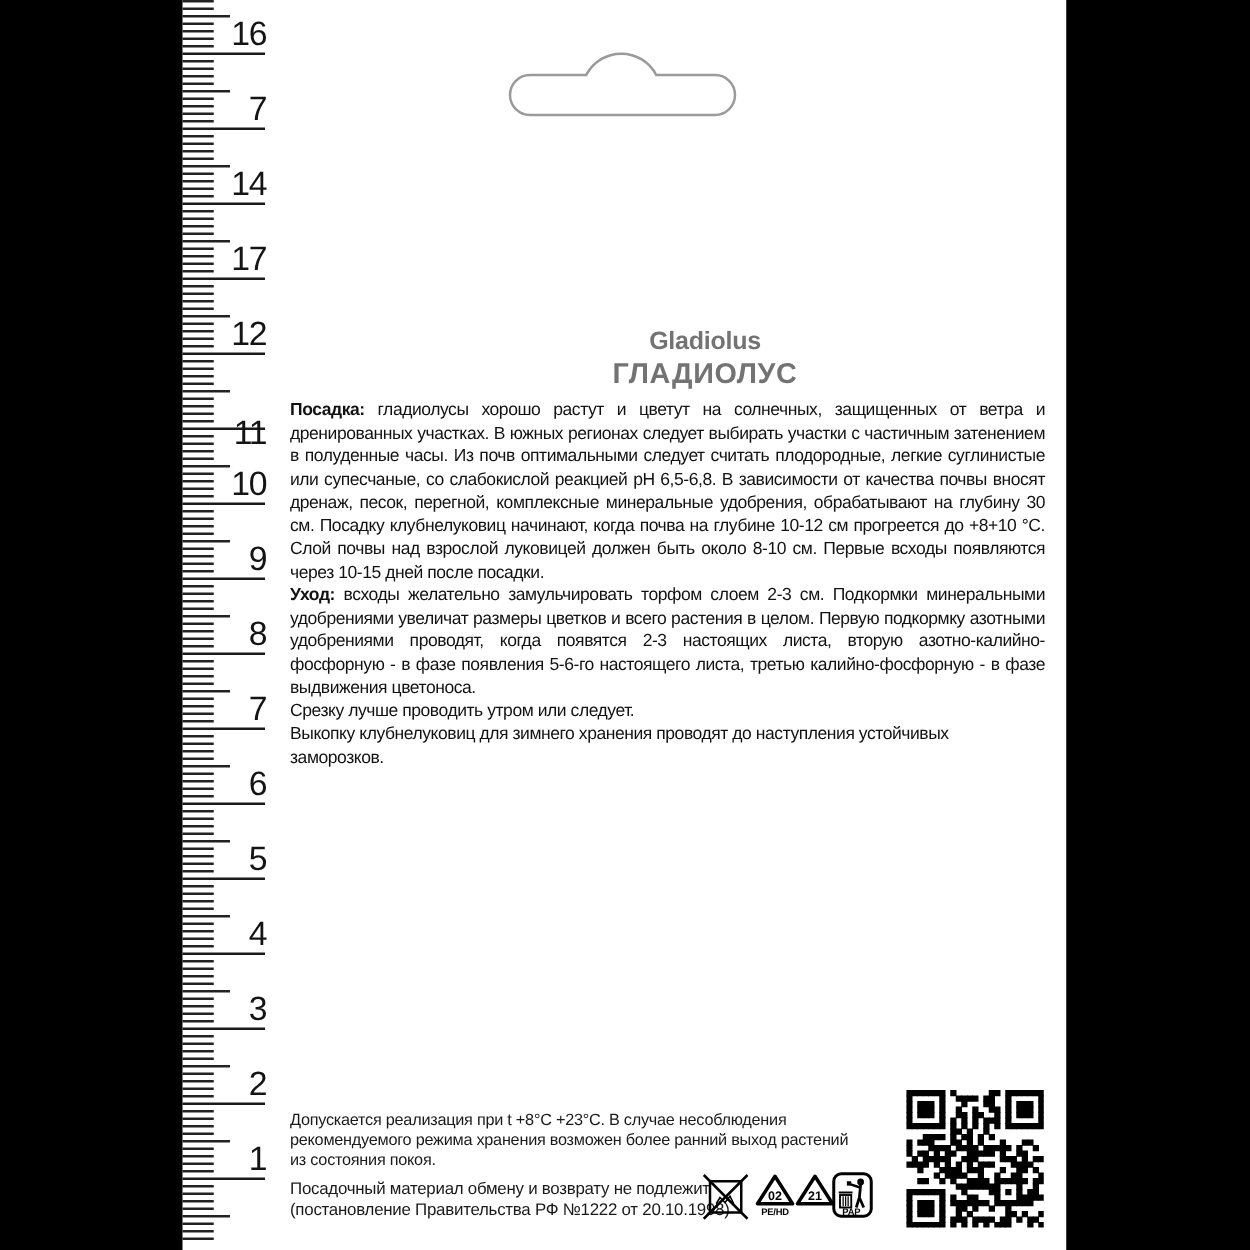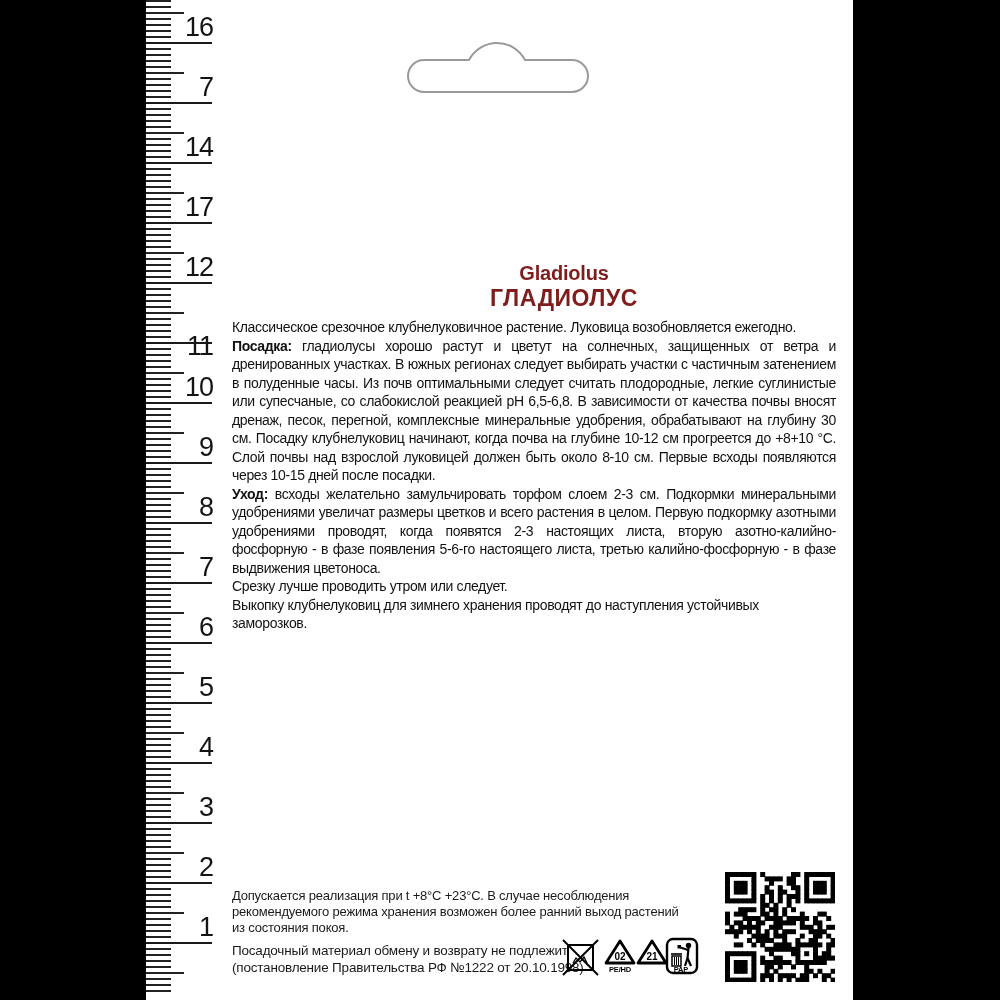--- a/index.html
+++ b/index.html
@@ -19,21 +19,21 @@
   .tick-cm{width:66px;background:#1a1a1a;}
   .ruler-num{
     position:absolute;left:0;width:67px;text-align:right;
     font-size:27px;line-height:28px;color:#141414;letter-spacing:-1px;
   }
 
   
   #euro-slot{position:absolute;left:400px;top:36px;}
 
   
-  .title{position:absolute;left:146px;width:836px;text-align:center;font-weight:bold;color:#7f1d1d;}
+  .title{position:absolute;left:146px;width:836px;text-align:center;font-weight:bold;color:#737373;}
   #title-latin{top:262px;font-size:20px;letter-spacing:-0.2px;}
   #title-ru{top:285px;font-size:23px;letter-spacing:0.5px;}
 
   
   #body-text{
     position:absolute;left:232px;top:318px;width:604px;
     font-size:14px;line-height:18.5px;letter-spacing:-0.35px;color:#121212;
     text-align:justify;
   }
   #body-text p{margin:0;}
@@ -258,21 +258,20 @@
   </div>
 
 <svg id="euro-slot" width="200" height="62" viewBox="0 0 200 62">
   <path d="M 24 24 L 69 24 A 31.5 31.5 0 0 1 125 24 L 172 24 A 16 16 0 0 1 172 56 L 24 56 A 16 16 0 0 1 24 24 Z" fill="#ffffff" stroke="#9a9a9a" stroke-width="2"></path>
 </svg>
 
 <div class="title" id="title-latin">Gladiolus</div>
 <div class="title" id="title-ru">ГЛАДИОЛУС</div>
 
 <div id="body-text">
-  <p class="noj">Классическое срезочное клубнелуковичное растение. Луковица возобновляется ежегодно.</p>
   <p><b>Посадка:</b><span> гладиолусы хорошо растут и цветут на солнечных, защищенных от ветра и дренированных участках. В южных регионах следует выбирать участки с частичным затенением в полуденные часы. Из почв оптимальными следует считать плодородные, легкие суглинистые или супесчаные, со слабокислой реакцией pH 6,5-6,8. В зависимости от качества почвы вносят дренаж, песок, перегной, комплексные минеральные удобрения, обрабатывают на глубину 30 см. Посадку клубнелуковиц начинают, когда почва на глубине 10-12 см прогреется до +8+10 °С. Слой почвы над взрослой луковицей должен быть около 8-10 см. Первые всходы появляются через 10-15 дней после посадки.</span></p>
   <p><b>Уход:</b><span> всходы желательно замульчировать торфом слоем 2-3 см. Подкормки минеральными удобрениями увеличат размеры цветков и всего растения в целом. Первую подкормку азотными удобрениями проводят, когда появятся 2-3 настоящих листа, вторую азотно-калийно-фосфорную - в фазе появления 5-6-го настоящего листа, третью калийно-фосфорную - в фазе выдвижения цветоноса.</span></p>
   <p class="noj">Срезку лучше проводить утром или следует.</p>
   <p class="noj">Выкопку клубнелуковиц для зимнего хранения проводят до наступления устойчивых заморозков.</p>
 </div>
 
 <div id="storage-note">Допускается реализация при t +8°С +23°С. В случае несоблюдения рекомендуемого режима хранения возможен более ранний выход растений из состояния покоя.</div>
 
 <div id="return-note">
   <div>Посадочный материал обмену и возврату не подлежит</div>

